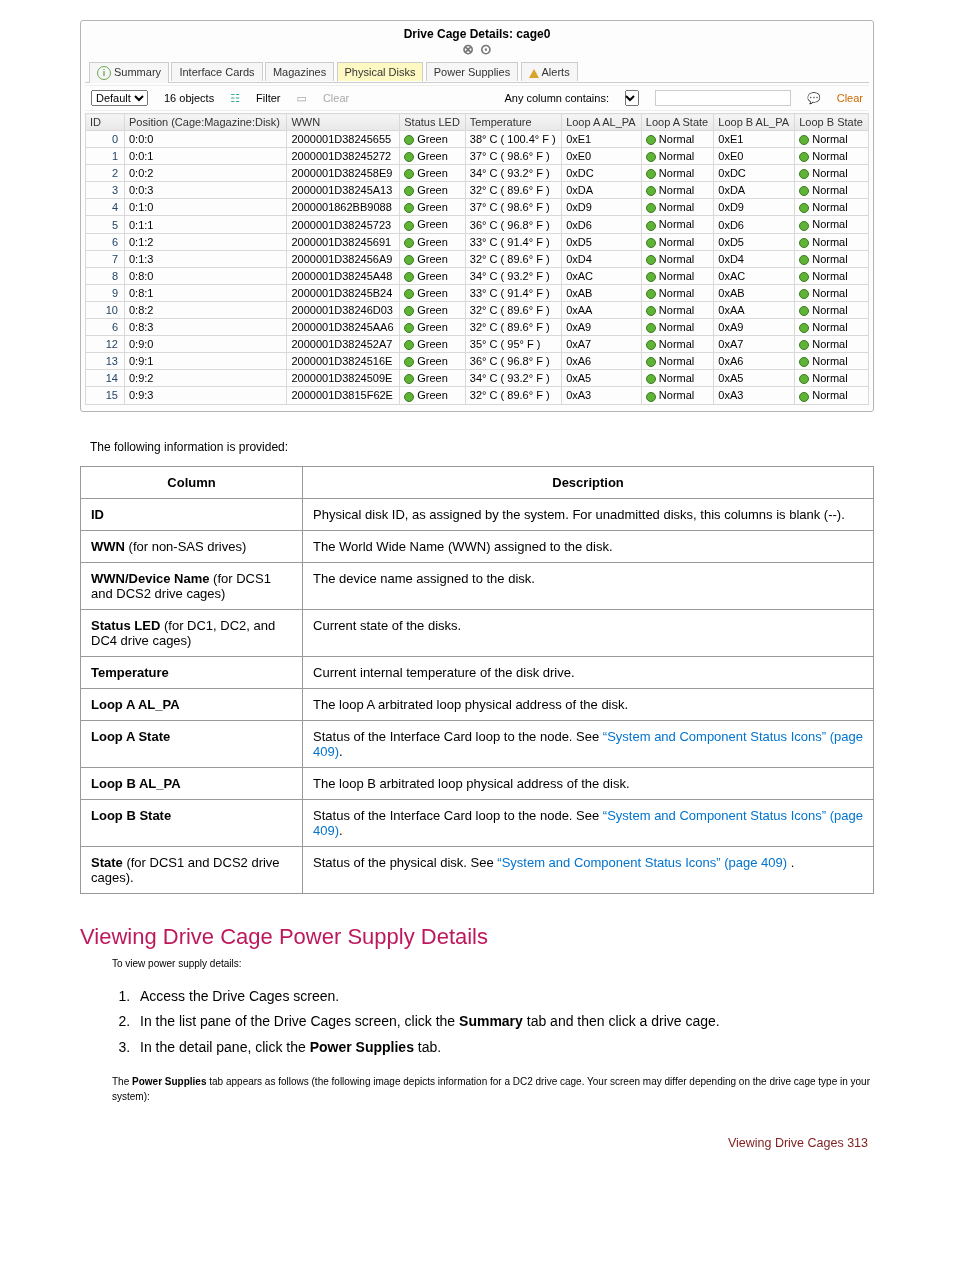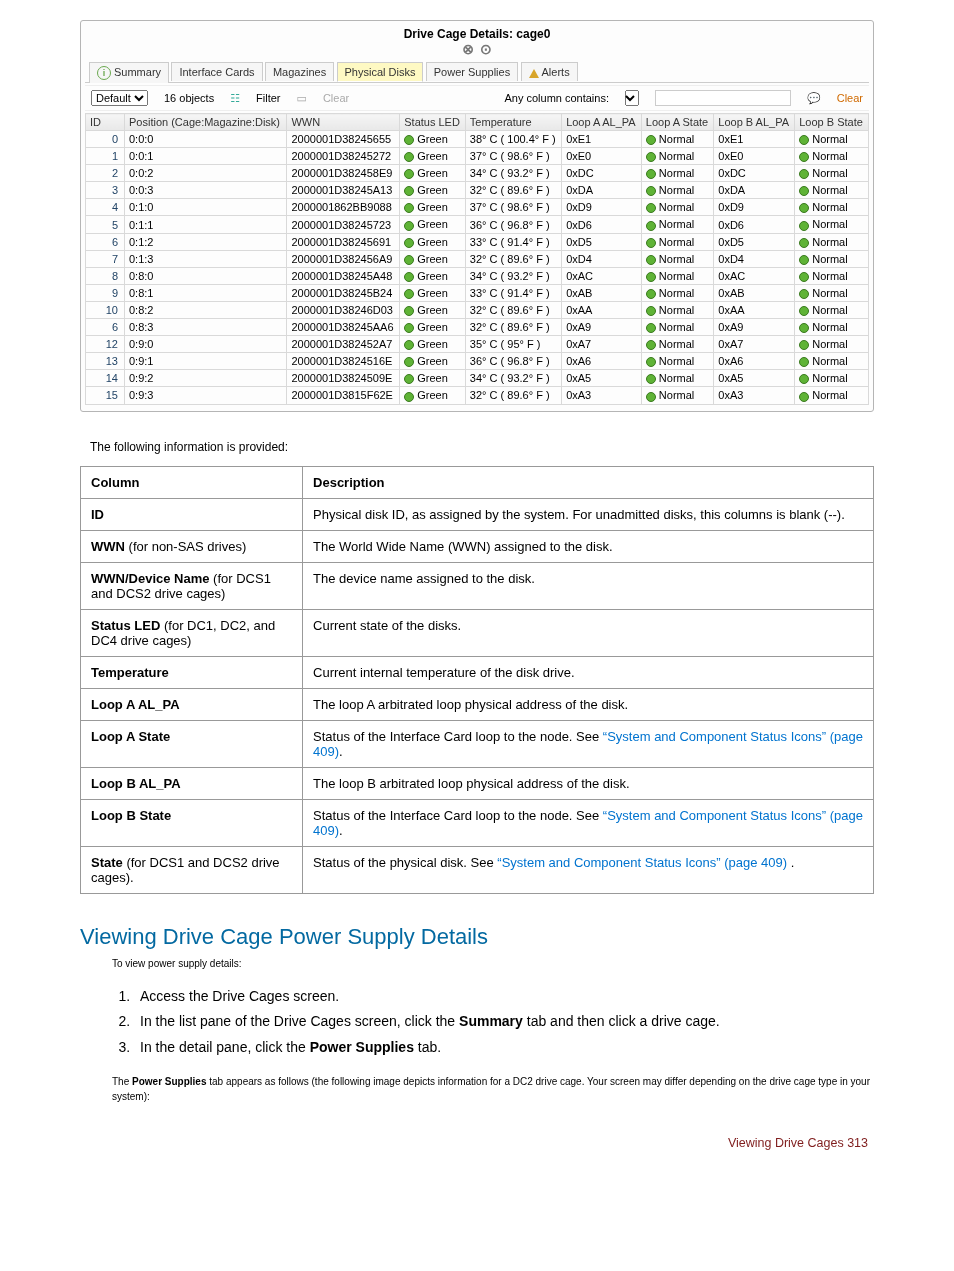--- a/index.html
+++ b/index.html
@@ -105,29 +105,30 @@
   }
   table.desc th, table.desc td {
     border: 1px solid #999;
     padding: 8px 10px;
     text-align: left;
     vertical-align: top;
   }
   table.desc thead th {
     font-weight: bold;
     font-size:13px;
+    text-align:center;
   }
   table.desc tbody td:first-child{
     font-size:13px;
   }
   table.desc b{font-weight:bold}
   a.doclink{color:#0073cf; text-decoration:none}
 
   h2.section {
-    color:#0369a1;
+    color:#be185d;
     font-weight:normal;
     font-size:22px;
     margin: 30px 0 6px 0;
     font-family: Arial, sans-serif;
   }
   .bodytext{
     font-size:10px;
     margin-left:32px;
     line-height:1.5;
   }

